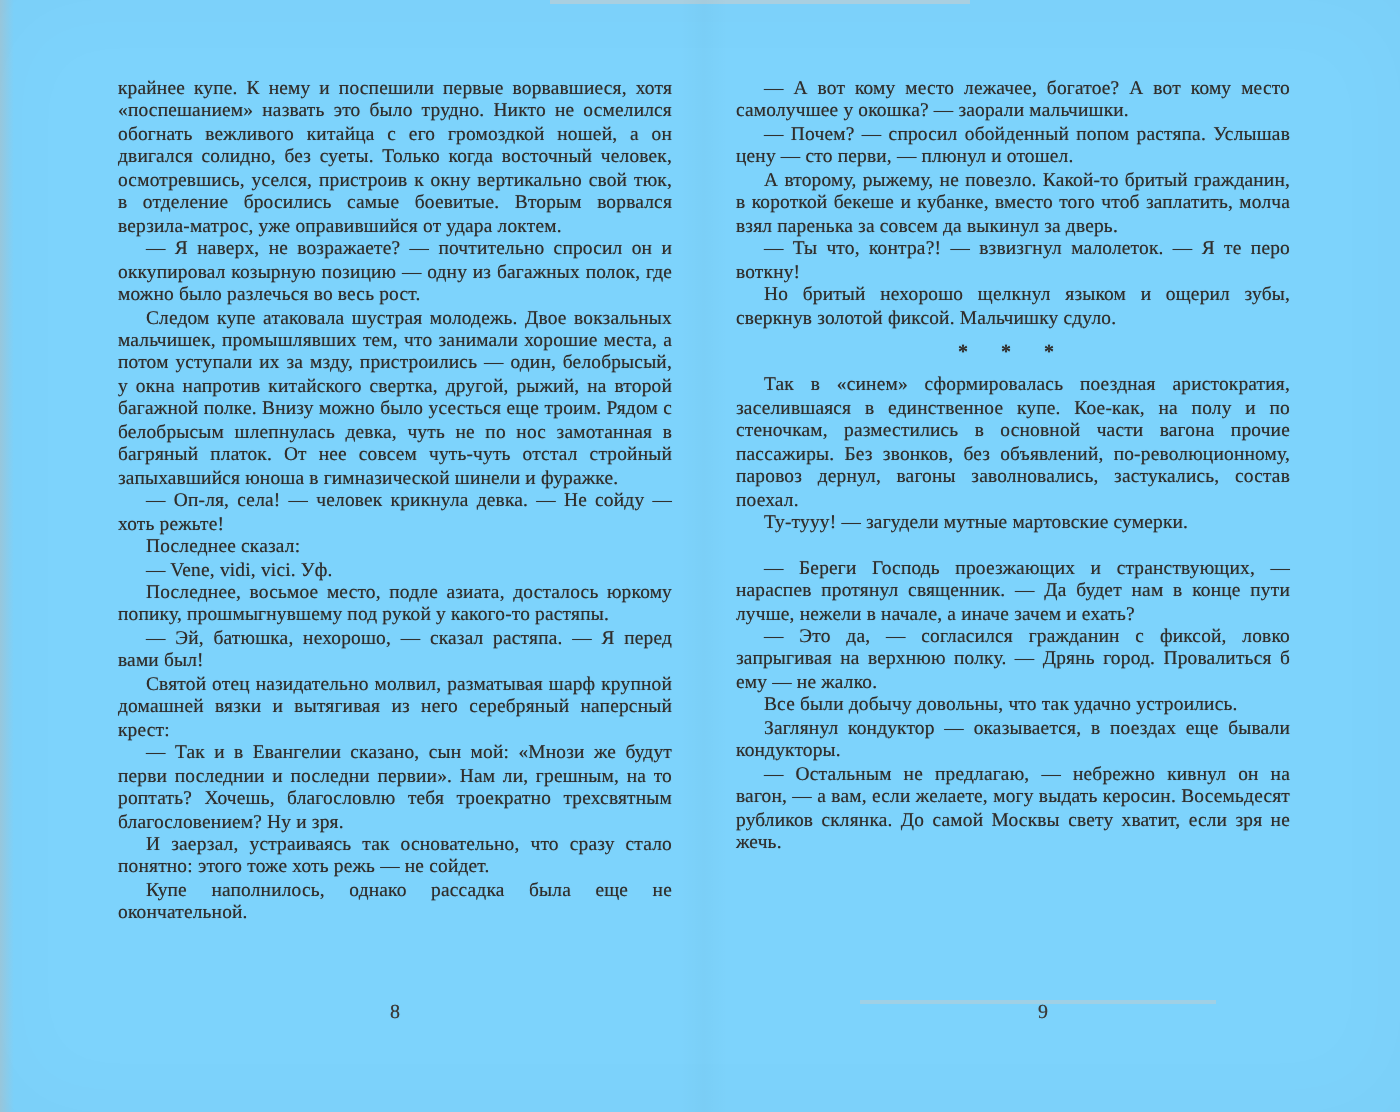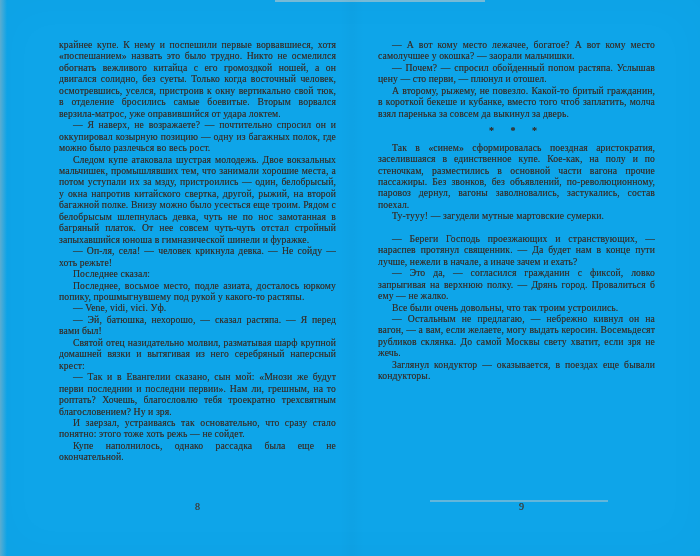--- a/index.html
+++ b/index.html
@@ -4,21 +4,21 @@
 <style>
   html, body {
     margin: 0;
     padding: 0;
     background: #fdfdfc;
   }
   .spread {
     position: relative;
     width: 700px;
     height: 556px;
-    background: #0ea5e9;
+    background: #7dd3fc;
     overflow: hidden;
     box-shadow: inset 0 0 50px rgba(0,0,0,0.025);
     font-family: "Liberation Serif", "DejaVu Serif", serif;
   }
   
   .edge-left {
     position: absolute;
     left: 0; top: 0;
     width: 7px; height: 556px;
     background: linear-gradient(90deg, rgba(185,185,182,0.45), rgba(185,185,182,0));
@@ -46,21 +46,21 @@
     top: 39px;
     width: 277px;
     font-size: 9.7px;
     line-height: 11.45px;
     color: #2f2e2c;
     text-align: justify;
     letter-spacing: 0.1px;
     text-shadow: 0 0 0.35px rgba(70,70,70,0.75);
   }
   .left-col  { left: 59px; }
-  .right-col { left: 378px; }
+  .right-col { left: 368px; }
   .page-col p {
     margin: 0;
     text-indent: 14px;
   }
   .page-col p.cont { text-indent: 0; }
   .sep {
     text-align: center;
     text-indent: 0 !important;
     margin: 6px 0 5px 0 !important;
     letter-spacing: 7px;
@@ -90,39 +90,41 @@
   <div class="top-smudge"></div>
   <div class="bottom-artifact"></div>
   <div class="gutter-shade"></div>
 
   <div class="page-col left-col">
     <p class="cont">крайнее купе. К нему и поспешили первые ворвавшиеся, хотя «поспешанием» назвать это было трудно. Никто не осмелился обогнать вежливого китайца с его громоздкой ношей, а он двигался солидно, без суеты. Только когда восточный человек, осмотревшись, уселся, пристроив к окну вертикально свой тюк, в отделение бросились самые боевитые. Вторым ворвался верзила-матрос, уже оправившийся от удара локтем.</p>
     <p>— Я наверх, не возражаете? — почтительно спросил он и оккупировал козырную позицию — одну из багажных полок, где можно было разлечься во весь рост.</p>
     <p>Следом купе атаковала шустрая молодежь. Двое вокзальных мальчишек, промышлявших тем, что занимали хорошие места, а потом уступали их за мзду, пристроились — один, белобрысый, у окна напротив китайского свертка, другой, рыжий, на второй багажной полке. Внизу можно было усесться еще троим. Рядом с белобрысым шлепнулась девка, чуть не по нос замотанная в багряный платок. От нее совсем чуть-чуть отстал стройный запыхавшийся юноша в гимназической шинели и фуражке.</p>
     <p>— Оп-ля, села! — человек крикнула девка. — Не сойду — хоть режьте!</p>
     <p>Последнее сказал:</p>
+    <p>— Vene, vidi, vici. Уф.</p>
     <p>Последнее, восьмое место, подле азиата, досталось юркому попику, прошмыгнувшему под рукой у какого-то растяпы.</p>
-    <p>— Vene, vidi, vici. Уф.</p>
     <p>— Эй, батюшка, нехорошо, — сказал растяпа. — Я перед вами был!</p>
     <p>Святой отец назидательно молвил, разматывая шарф крупной домашней вязки и вытягивая из него серебряный наперсный крест:</p>
     <p>— Так и в Евангелии сказано, сын мой: «Мнози же будут перви последнии и последни первии». Нам ли, грешным, на то роптать? Хочешь, благословлю тебя троекратно трехсвятным благословением? Ну и зря.</p>
     <p>И заерзал, устраиваясь так основательно, что сразу стало понятно: этого тоже хоть режь — не сойдет.</p>
     <p>Купе наполнилось, однако рассадка была еще не окончательной.</p>
   </div>
 
   <div class="page-col right-col">
     <p>— А вот кому место лежачее, богатое? А вот кому место самолучшее у окошка? — заорали мальчишки.</p>
     <p>— Почем? — спросил обойденный попом растяпа. Услышав цену — сто перви, — плюнул и отошел.</p>
     <p>А второму, рыжему, не повезло. Какой-то бритый гражданин, в короткой бекеше и кубанке, вместо того чтоб заплатить, молча взял паренька за совсем да выкинул за дверь.</p>
+    <p>— Ты что, контра?! — взвизгнул малолеток. — Я те перо воткну!</p>
+    <p>Но бритый нехорошо щелкнул языком и ощерил зубы, сверкнув золотой фиксой. Мальчишку сдуло.</p>
     <p class="sep">* * *</p>
     <p>Так в «синем» сформировалась поездная аристократия, заселившаяся в единственное купе. Кое-как, на полу и по стеночкам, разместились в основной части вагона прочие пассажиры. Без звонков, без объявлений, по-революционному, паровоз дернул, вагоны заволновались, застукались, состав поехал.</p>
     <p>Ту-тууу! — загудели мутные мартовские сумерки.</p>
     <p class="gap">— Береги Господь проезжающих и странствующих, — нараспев протянул священник. — Да будет нам в конце пути лучше, нежели в начале, а иначе зачем и ехать?</p>
     <p>— Это да, — согласился гражданин с фиксой, ловко запрыгивая на верхнюю полку. — Дрянь город. Провалиться б ему — не жалко.</p>
-    <p>Все были очень довольны, что так троим устроились.</p>
+    <p>Все были добычу довольны, что так удачно устроились.</p>
+    <p>Заглянул кондуктор — оказывается, в поездах еще бывали кондукторы.</p>
     <p>— Остальным не предлагаю, — небрежно кивнул он на вагон, — а вам, если желаете, могу выдать керосин. Восемьдесят рубликов склянка. До самой Москвы свету хватит, если зря не жечь.</p>
-    <p>Заглянул кондуктор — оказывается, в поездах еще бывали кондукторы.</p>
   </div>
 
   <div class="pagenum pagenum-left">8</div>
   <div class="pagenum pagenum-right">9</div>
 
 </div>
 
 </body></html>

